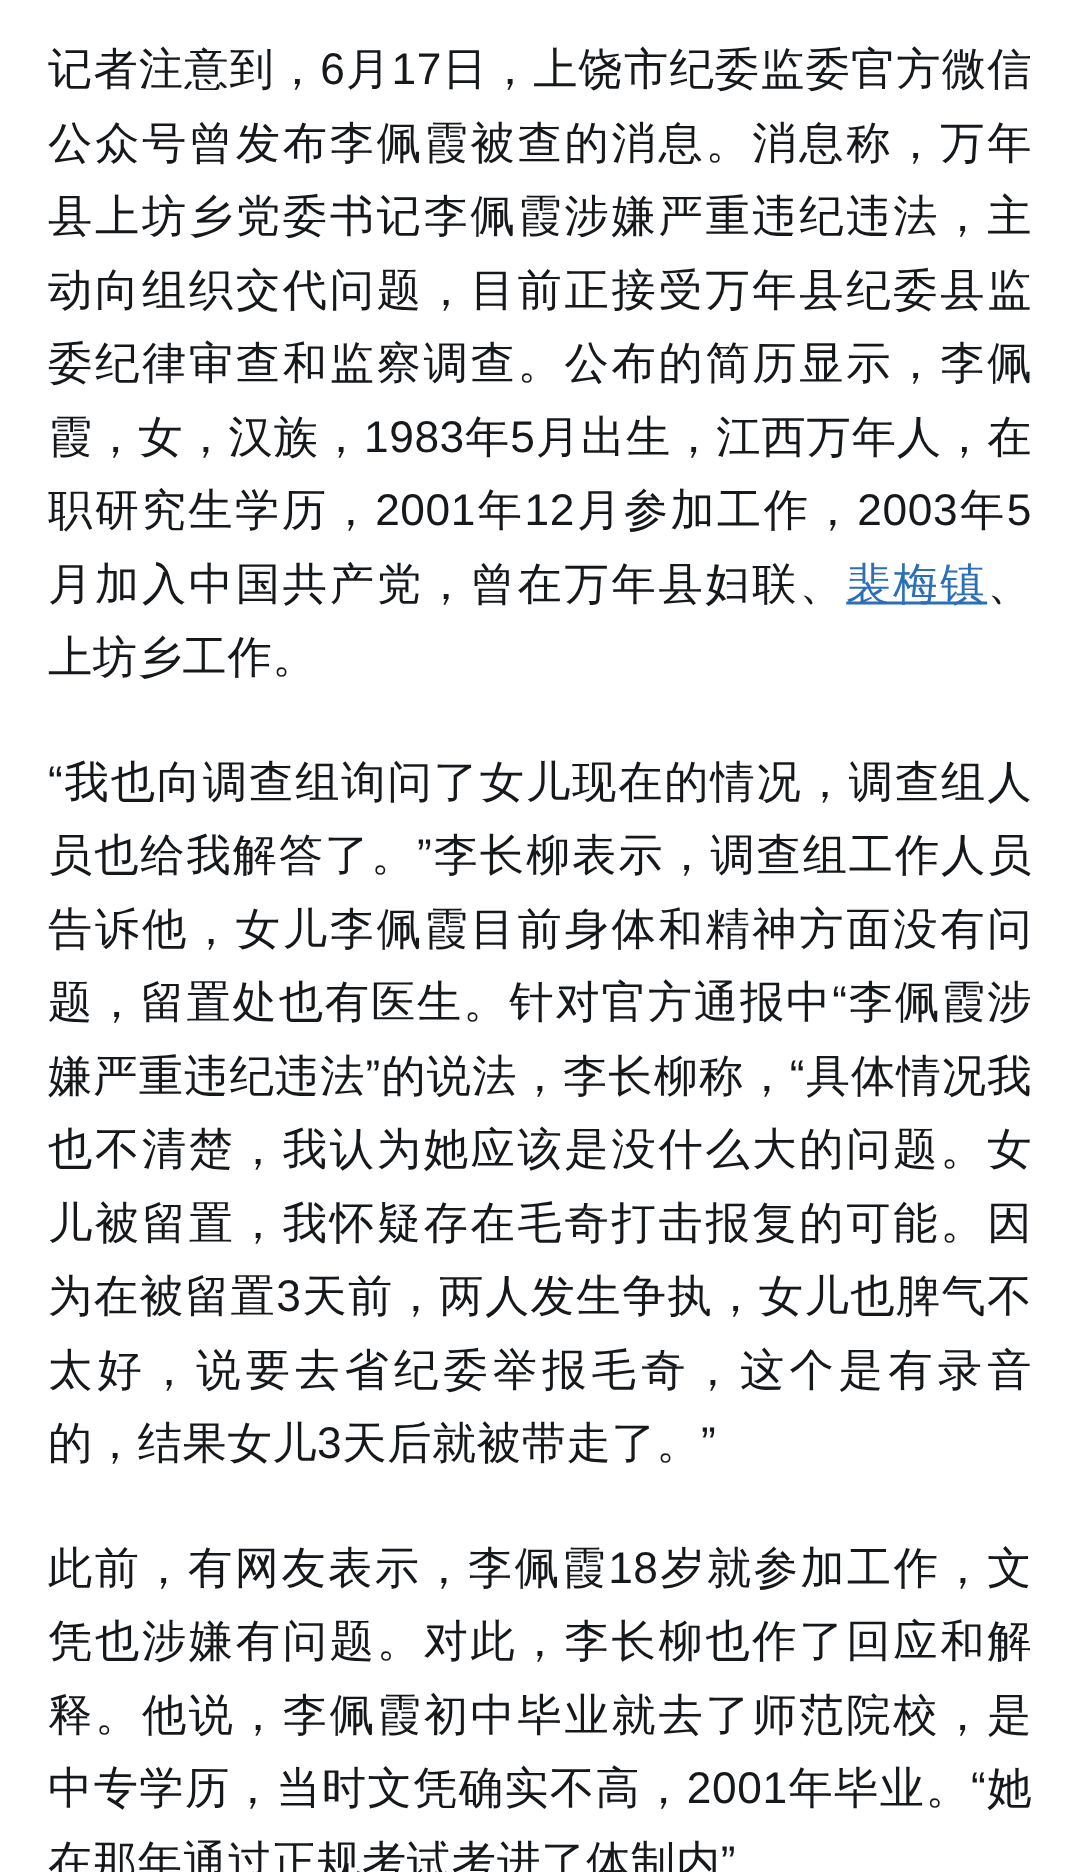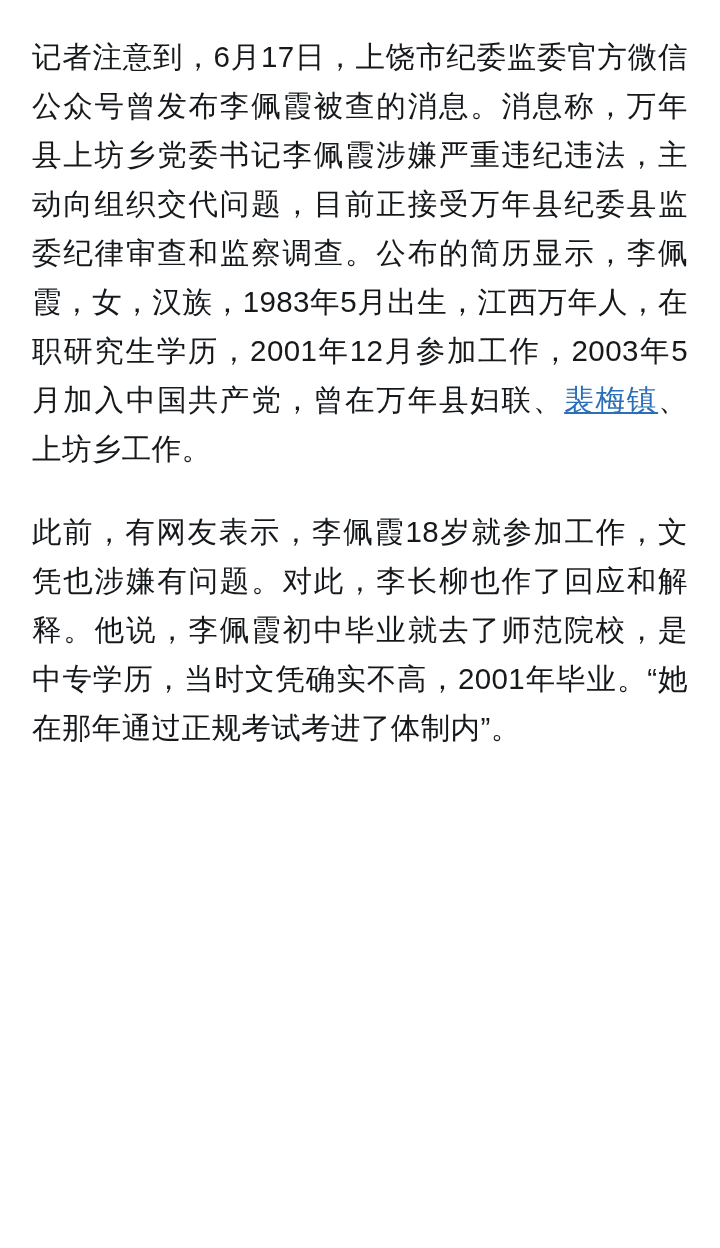--- a/index.html
+++ b/index.html
@@ -16,39 +16,42 @@
   .article {
     box-sizing: border-box;
     width: 720px;
     padding: 22px 32px 20px 32px;
   }
   .para {
     font-size: 29.5px;
     line-height: 49px;
     letter-spacing: 0.4px;
     color: #16191c;
-    margin: 10px 0 34px 0;
+    margin: 0 0 34px 0;
     text-align: justify;
     text-justify: inter-ideograph;
     word-break: break-all;
   }
   .para:last-of-type {
     margin-bottom: 0;
   }
   .link {
     color: #2a6fb8;
   }
 </style>
 </head>
 <body>
 
 <div class="article">
 
   <p class="para">
     <span>记者注意到，6月17日，上饶市纪委监委官方微信公众号曾发布李佩霞被查的消息。消息称，万年县上坊乡党委书记李佩霞涉嫌严重违纪违法，主动向组织交代问题，目前正接受万年县纪委县监委纪律审查和监察调查。公布的简历显示，李佩霞，女，汉族，1983年5月出生，江西万年人，在职研究生学历，2001年12月参加工作，2003年5月加入中国共产党，曾在万年县妇联、</span><a class="link" href="#">裴梅镇</a><span>、上坊乡工作。</span>
   </p>
 
+  <p class="para">
+    <span>“我也向调查组询问了女儿现在的情况，调查组人员也给我解答了。”李长柳表示，调查组工作人员告诉他，女儿李佩霞目前身体和精神方面没有问题，留置处也有医生。针对官方通报中“李佩霞涉嫌严重违纪违法”的说法，李长柳称，“具体情况我也不清楚，我认为她应该是没什么大的问题。女儿被留置，我怀疑存在毛奇打击报复的可能。因为在被留置3天前，两人发生争执，女儿也脾气不太好，说要去省纪委举报毛奇，这个是有录音的，结果女儿3天后就被带走了。”</span>
+  </p>
 
   <p class="para">
     <span>此前，有网友表示，李佩霞18岁就参加工作，文凭也涉嫌有问题。对此，李长柳也作了回应和解释。他说，李佩霞初中毕业就去了师范院校，是中专学历，当时文凭确实不高，2001年毕业。“她在那年通过正规考试考进了体制内”。</span>
   </p>
 
 </div>
 
 </body></html>

